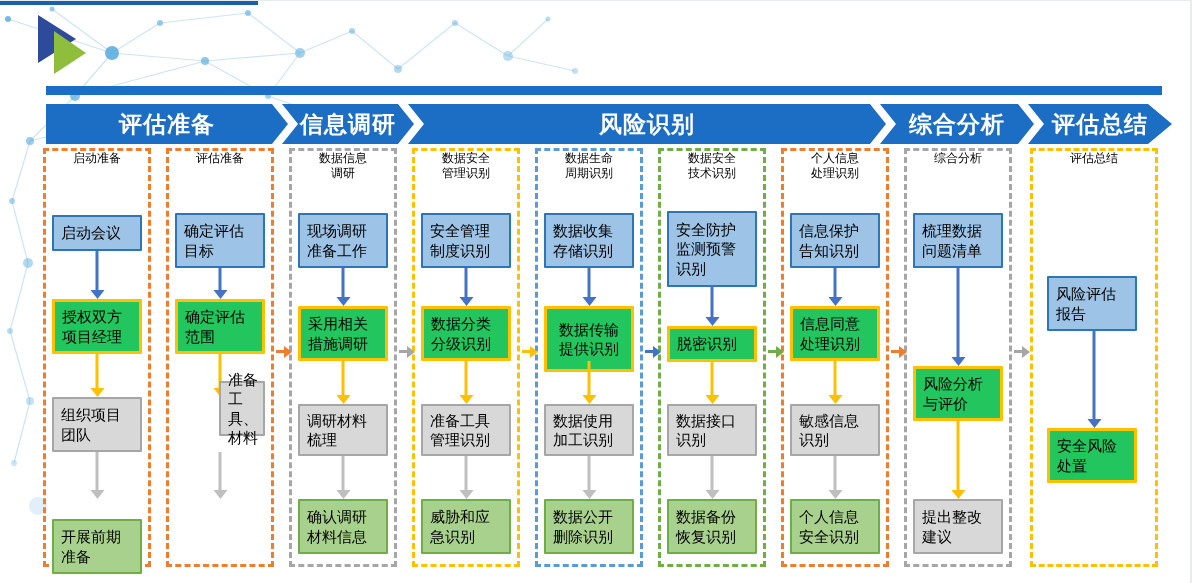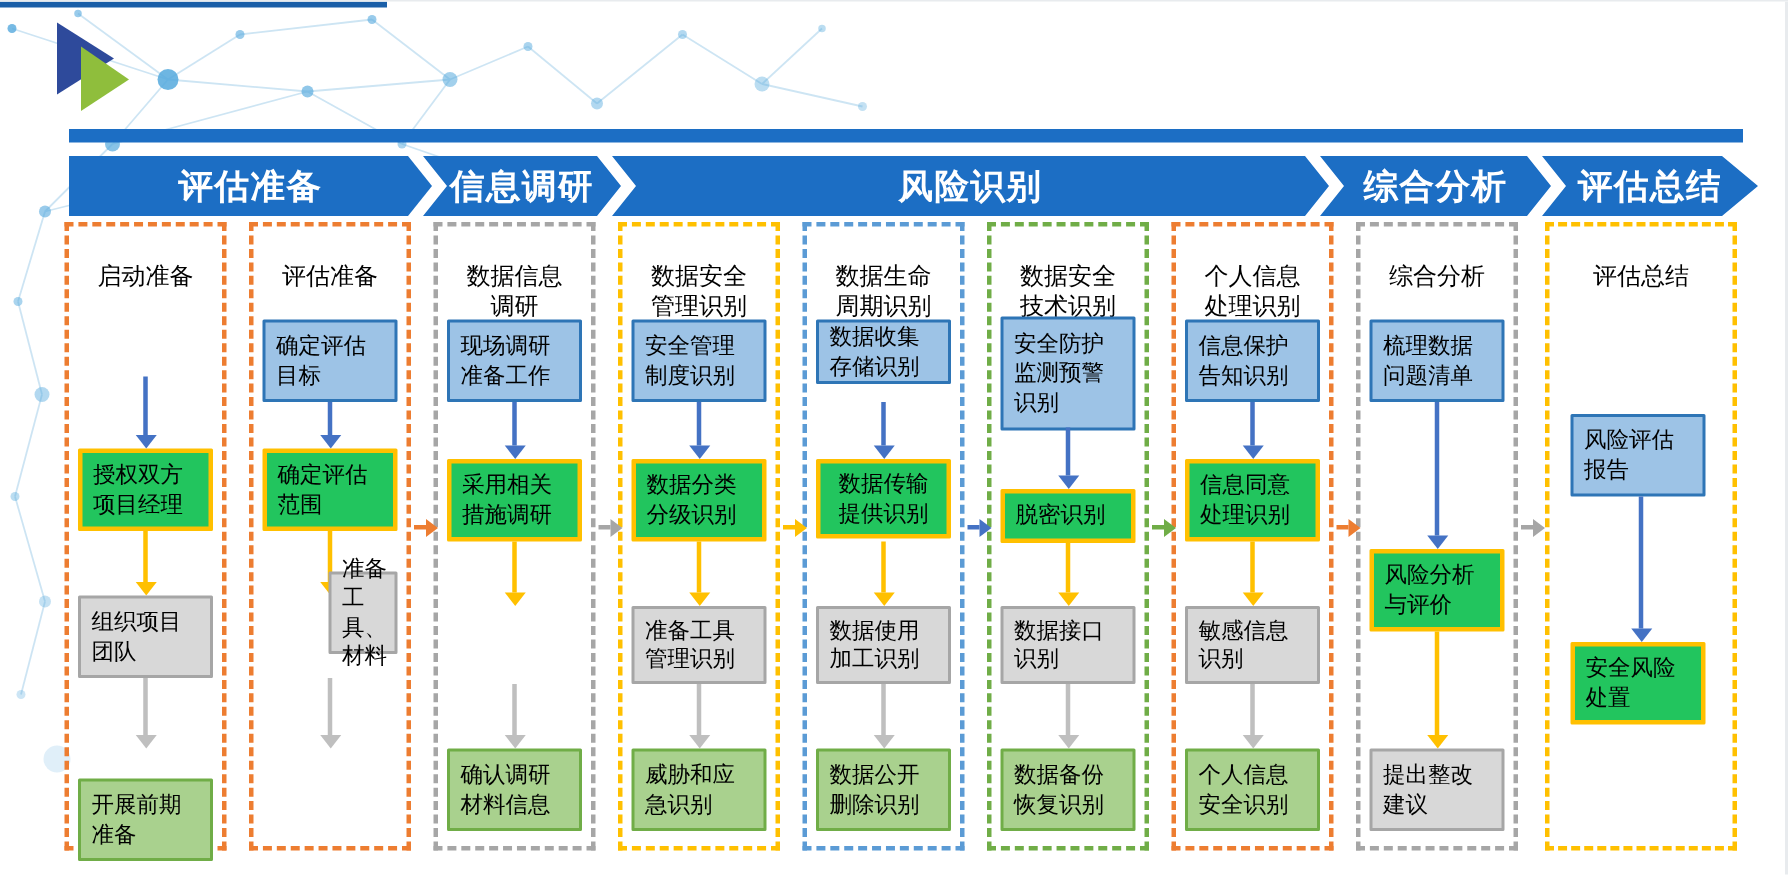--- a/index.html
+++ b/index.html
@@ -14,21 +14,21 @@
   
   .thinbar{position:absolute;left:46px;top:85px;width:1116px;height:9px;background:#1c6ec4;}
   .seg{position:absolute;top:103px;height:40px;background:#1c6ec4;color:#fff;
        font-weight:bold;font-size:23px;display:flex;align-items:center;justify-content:center;
        letter-spacing:1px;}
   .seg-first{clip-path:polygon(0 0,calc(100% - 16px) 0,100% 50%,calc(100% - 16px) 100%,0 100%);}
   .seg-mid  {clip-path:polygon(0 0,calc(100% - 16px) 0,100% 50%,calc(100% - 16px) 100%,0 100%,16px 50%);}
   .seg-last {clip-path:polygon(0 0,calc(100% - 24px) 0,100% 50%,calc(100% - 24px) 100%,0 100%,16px 50%);}
   
   .col{position:absolute;top:147px;height:419px;border:3px dashed #ed7d31;box-sizing:border-box;}
-  .col-title{position:absolute;top:24px;left:0;right:0;text-align:center;font-size:16px;
+  .col-title{position:absolute;top:0;left:0;right:0;text-align:center;font-size:12px;
              line-height:1.25;white-space:pre-line;}
   .box{position:absolute;left:6px;right:6px;box-sizing:border-box;border-radius:1px;
        display:flex;align-items:center;padding:2px 7px;font-size:15px;line-height:1.3;
        white-space:pre-line;word-break:break-all;}
   .box.blue  {background:#9dc3e6;border:2px solid #2e75b6;}
   .box.yellow{background:#22c55e;border:3px solid #ffc000;}
   .box.gray  {background:#d8d8d8;border:2px solid #a6a6a6;}
   .box.green {background:#a9d18e;border:2px solid #70ad47;}
   
   .varrow{position:absolute;left:50%;transform:translateX(-50%);width:3px;}
@@ -123,20 +123,21 @@
 </div>
 <div class="seg seg-mid" style="left:880px;width:154px;">
   <span>综合分析</span>
 </div>
 <div class="seg seg-last" style="left:1028px;width:144px;">
   <span>评估总结</span>
 </div>
 
 <div class="col" style="left:43px;width:108px;border-color:#ed7d31;">
   <div class="col-title">启动准备</div>
+  <div class="box blue" style="top:64px;height:36px;">启动会议</div>
   <div class="varrow ablue" style="top:100px;height:39px;"></div>
   <div class="box yellow" style="top:148px;height:55px;">授权双方
 项目经理</div>
   <div class="varrow ayellow" style="top:203px;height:34px;"></div>
   <div class="box gray" style="top:246px;height:55px;">组织项目
 团队</div>
   <div class="varrow agray" style="top:301px;height:38px;"></div>
   <div class="box green" style="top:368px;height:55px;">开展前期
 准备</div>
 </div>
@@ -156,20 +157,22 @@
 
 <div class="col" style="left:289px;width:108px;border-color:#a6a6a6;">
   <div class="col-title">数据信息
 调研</div>
   <div class="box blue" style="top:62px;height:55px;">现场调研
 准备工作</div>
   <div class="varrow ablue" style="top:117px;height:29px;"></div>
   <div class="box yellow" style="top:155px;height:55px;">采用相关
 措施调研</div>
   <div class="varrow ayellow" style="top:210px;height:34px;"></div>
+  <div class="box gray" style="top:253px;height:52px;">调研材料
+梳理</div>
   <div class="varrow agray" style="top:305px;height:34px;"></div>
   <div class="box green" style="top:348px;height:55px;">确认调研
 材料信息</div>
 </div>
 
 <div class="col" style="left:412px;width:108px;border-color:#ffc000;">
   <div class="col-title">数据安全
 管理识别</div>
   <div class="box blue" style="top:62px;height:55px;">安全管理
 制度识别</div>
@@ -180,24 +183,24 @@
   <div class="box gray" style="top:253px;height:52px;">准备工具
 管理识别</div>
   <div class="varrow agray" style="top:305px;height:34px;"></div>
   <div class="box green" style="top:348px;height:55px;">威胁和应
 急识别</div>
 </div>
 
 <div class="col" style="left:535px;width:108px;border-color:#5b9bd5;">
   <div class="col-title">数据生命
 周期识别</div>
-  <div class="box blue" style="top:62px;height:43px;">数据收集
+  <div class="box blue" style="top:62px;height:55px;">数据收集
 存储识别</div>
   <div class="varrow ablue" style="top:117px;height:29px;"></div>
-  <div class="box yellow" style="top:155px;height:53px;padding-left:12px;">数据传输
+  <div class="box yellow" style="top:155px;height:66px;padding-left:12px;">数据传输
 提供识别</div>
   <div class="varrow ayellow" style="top:210px;height:34px;"></div>
   <div class="box gray" style="top:253px;height:52px;">数据使用
 加工识别</div>
   <div class="varrow agray" style="top:305px;height:34px;"></div>
   <div class="box green" style="top:348px;height:55px;">数据公开
 删除识别</div>
 </div>
 
 <div class="col" style="left:658px;width:108px;border-color:#70ad47;">

